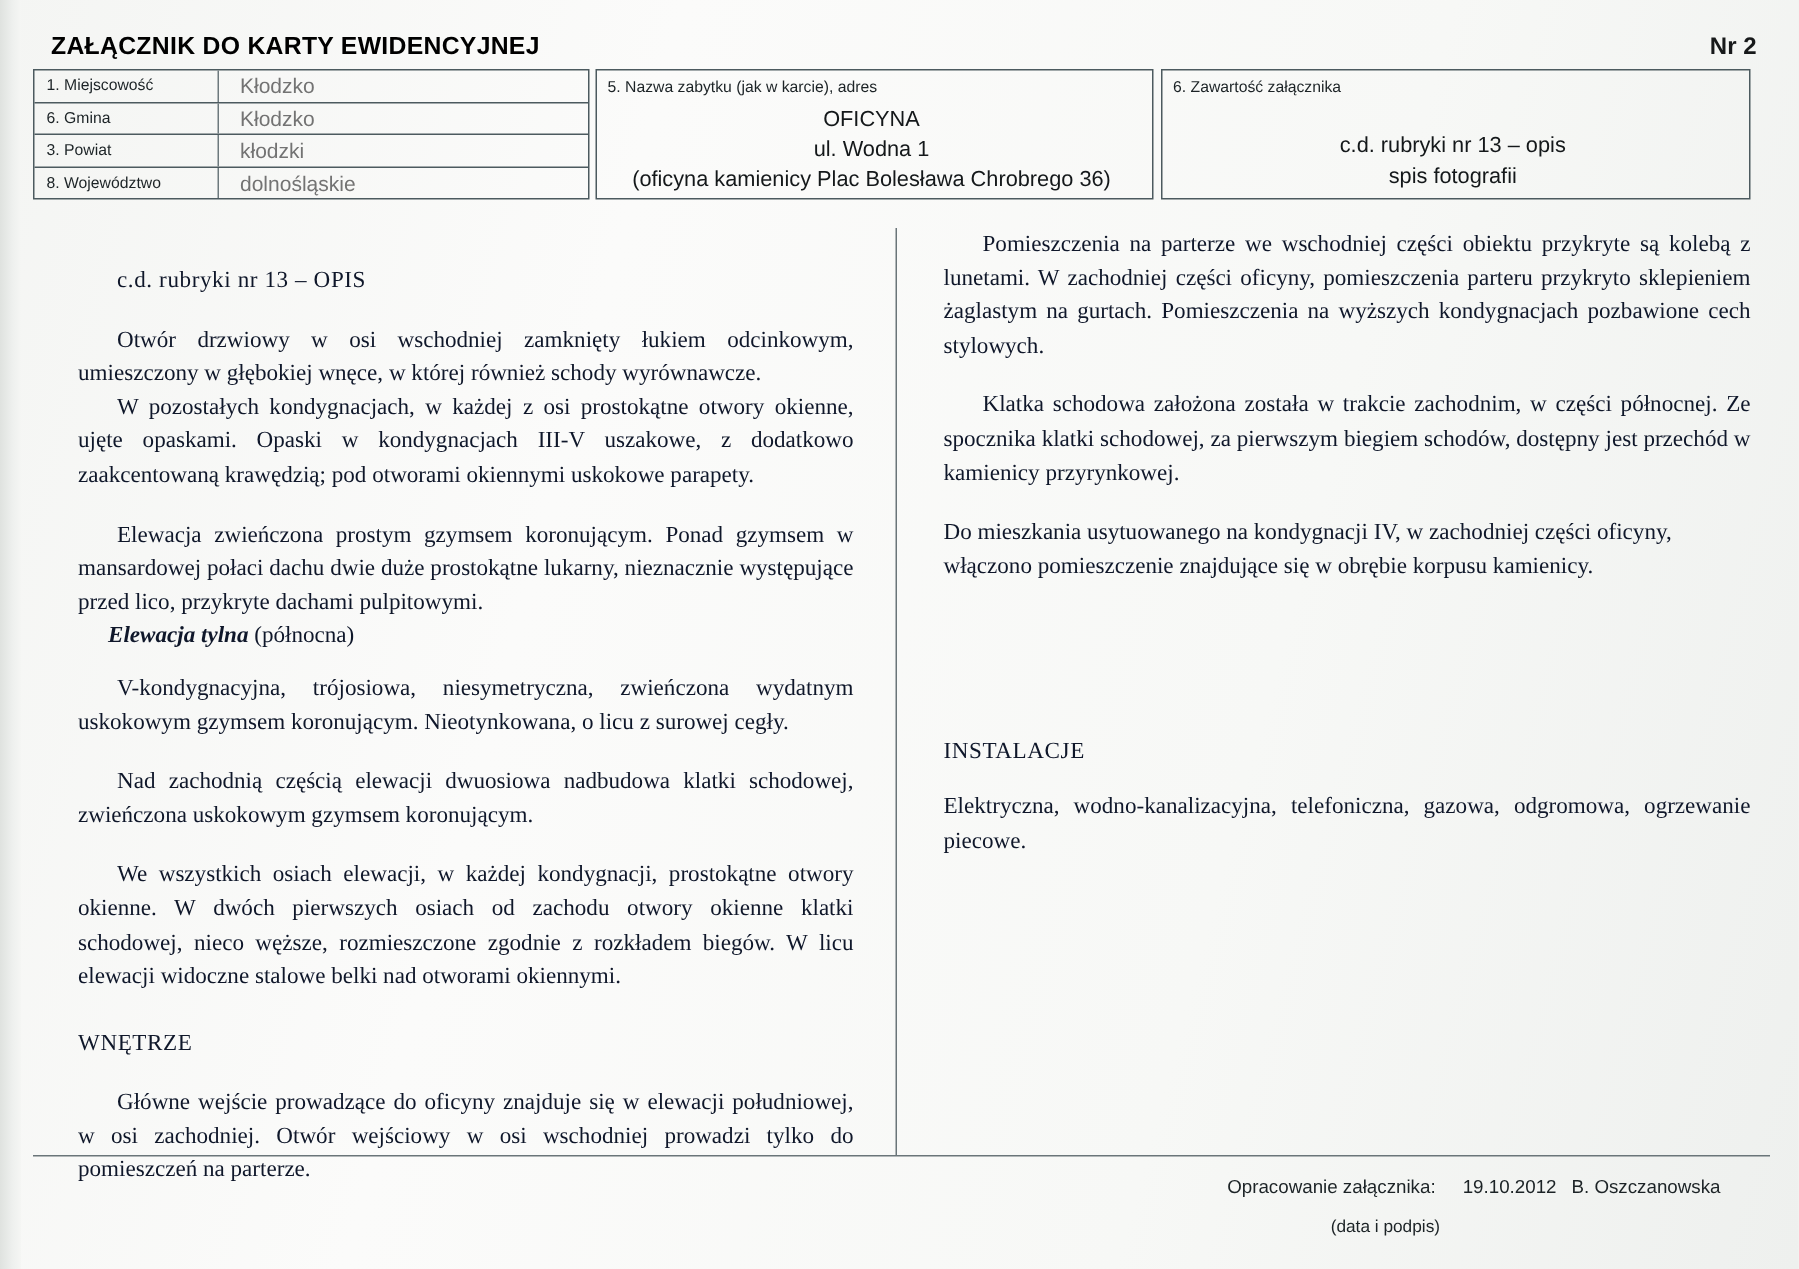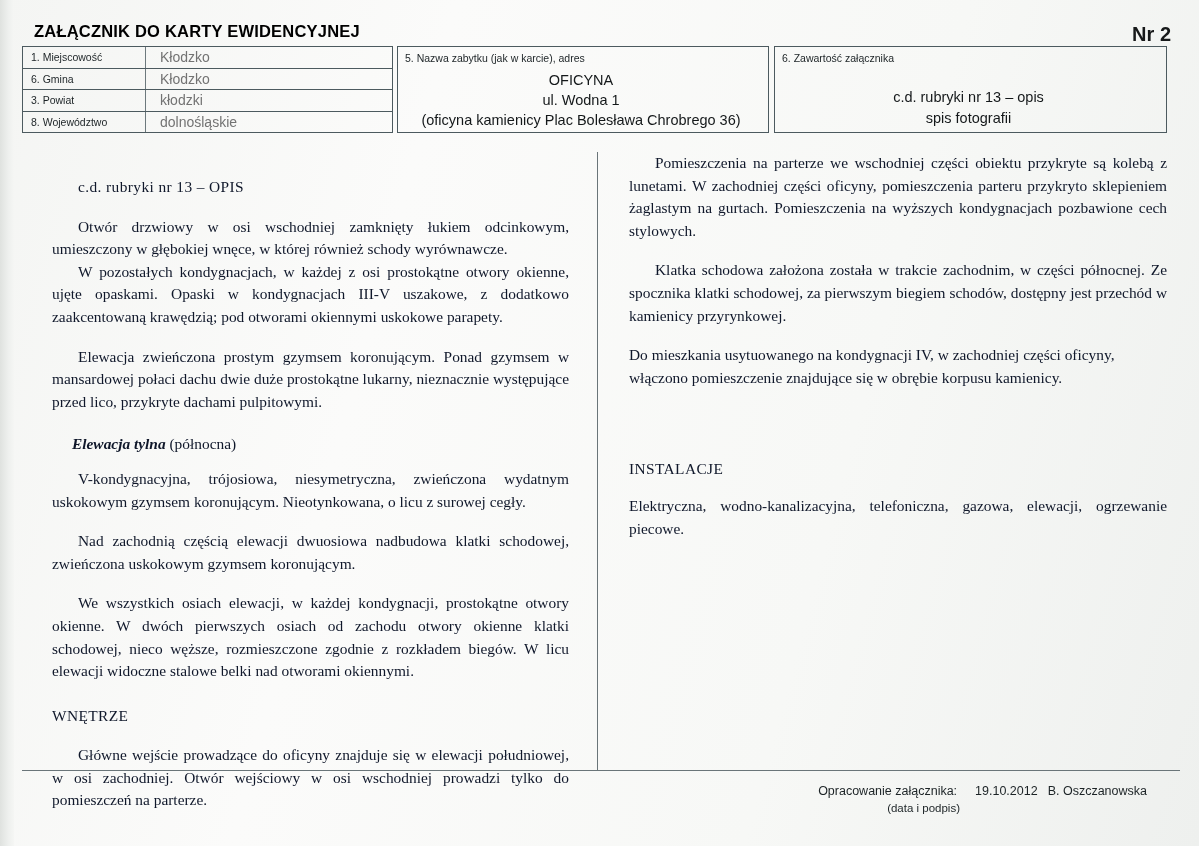--- a/index.html
+++ b/index.html
@@ -44,21 +44,21 @@
     letter-spacing: 0.2px;
     color: #000000;
     white-space: nowrap;
   }
   .doc-number {
     position: absolute;
     right: 0;
     top: 1px;
     font-family: "Liberation Sans", sans-serif;
     font-weight: bold;
-    font-size: 20px;
+    font-size: 16px;
     color: #17191a;
   }
 
   
   .hdr-table {
     position: absolute;
     left: 22px;
     top: 46px;
     width: 1145px;
     height: 87px;
@@ -174,21 +174,21 @@
   .heading {
     margin: 0;
     text-indent: 0;
     letter-spacing: 0.4px;
   }
   .heading.gap { margin-top: 22px; }
   .subhead {
     margin: 0;
     text-indent: 20px;
   }
-  .subhead.gap { margin-top: 20px; }
+  .subhead.gap { }
   .subhead b {
     font-weight: bold;
     font-style: italic;
   }
   .lead-gap { margin-top: 24px; }
 
   
   .footer-rule {
     position: absolute;
     left: 22px;
@@ -206,21 +206,21 @@
     color: #1c2326;
     text-align: center;
     white-space: nowrap;
   }
   .footer-line1 { display: block; }
   .footer-label { margin-right: 18px; }
   .footer-date { margin-right: 10px; }
   .footer-line2 {
     display: block;
     font-size: 11.5px;
-    margin-top: 4px;
+    margin-top: 14px;
     margin-right: 118px;
   }
 </style>
 </head>
 <body>
 
 <div class="page"></div>
 <div class="page-left-edge"></div>
 
 <div class="title-row">
@@ -280,22 +280,22 @@
     <p class="p gap">Nad zachodnią częścią elewacji dwuosiowa nadbudowa klatki schodowej, zwieńczona uskokowym gzymsem koronującym.</p>
     <p class="p gap">We wszystkich osiach elewacji, w każdej kondygnacji, prostokątne otwory okienne. W dwóch pierwszych osiach od zachodu otwory okienne klatki schodowej, nieco węższe, rozmieszczone zgodnie z rozkładem biegów. W licu elewacji widoczne stalowe belki nad otworami okiennymi.</p>
     <p class="heading gap">WNĘTRZE</p>
     <p class="p gap">Główne wejście prowadzące do oficyny znajduje się w elewacji południowej, w osi zachodniej. Otwór wejściowy w osi wschodniej prowadzi tylko do pomieszczeń na parterze.</p>
   </div>
 
   <div class="col col-right">
     <p class="p">Pomieszczenia na parterze we wschodniej części obiektu przykryte są kolebą z lunetami. W zachodniej części oficyny, pomieszczenia parteru przykryto sklepieniem żaglastym na gurtach. Pomieszczenia na wyższych kondygnacjach pozbawione cech stylowych.</p>
     <p class="p gap">Klatka schodowa założona została w trakcie zachodnim, w części północnej. Ze spocznika klatki schodowej, za pierwszym biegiem schodów, dostępny jest przechód w kamienicy przyrynkowej.</p>
     <p class="p noindent gap" style="text-align:left">Do mieszkania usytuowanego na kondygnacji IV, w zachodniej części oficyny, włączono pomieszczenie znajdujące się w obrębie korpusu kamienicy.</p>
-    <p class="heading" style="margin-top:69px">INSTALACJE</p>
-    <p class="p noindent" style="margin-top:14px">Elektryczna, wodno-kanalizacyjna, telefoniczna, gazowa, elewacji, ogrzewanie piecowe.</p>
+    <p class="heading" style="margin-top:101px">INSTALACJE</p>
+    <p class="p noindent" style="margin-top:14px">Elektryczna, wodno-kanalizacyjna, telefoniczna, gazowa, odgromowa, ogrzewanie piecowe.</p>
   </div>
 </div>
 
 <div class="footer-rule"></div>
 <div class="footer">
   <span class="footer-line1">
     <span class="footer-label">Opracowanie załącznika:</span><span class="footer-date">19.10.2012</span><span>B. Oszczanowska</span>
   </span>
   <span class="footer-line2">(data i podpis)</span>
 </div>

